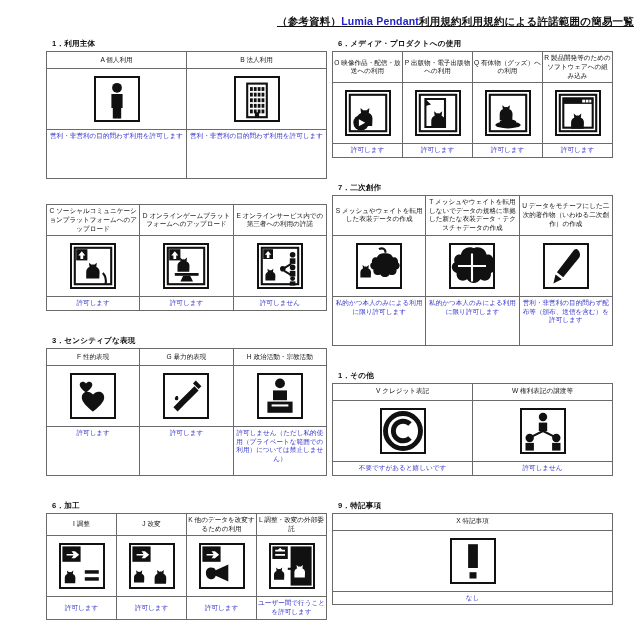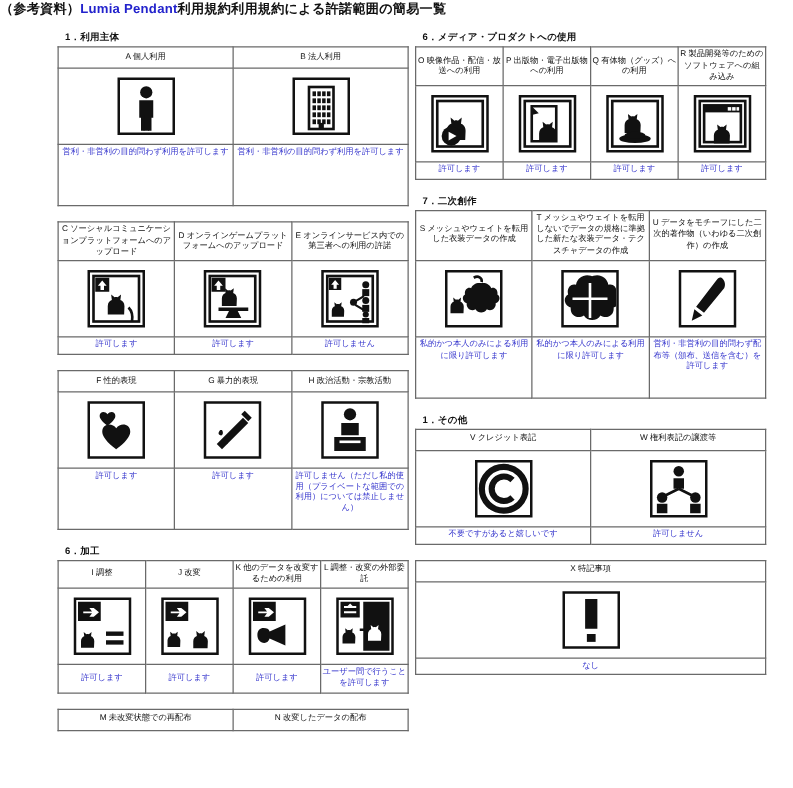--- a/index.html
+++ b/index.html
@@ -6,34 +6,34 @@
   body{
     width:634px;height:630px;
     background:#ffffff;
     font-family:"Liberation Sans","DejaVu Sans",sans-serif;
     color:#111;
     overflow:hidden;
   }
   .page{position:relative;width:634px;height:630px;box-sizing:border-box;}
 
   
-  .title-block{text-align:left;line-height:1.45;}
+  .title-block{text-align:right;padding-top:14px;line-height:1.45;text-decoration:underline;}
   .title-line{font-size:10.5px;font-weight:bold;letter-spacing:.2px;}
   .t-jp{color:#111;}
   .t-brand{color:#2222cc;}
   .title-line2{font-size:10.5px;font-weight:bold;color:#111;}
 
   
   .cols{display:flex;gap:0;padding:10px 0 0 0;}
   .col{width:292px;}
   .col-left{margin-left:46px;}
   .col-right{margin-left:-6px;}
 
   
-  .section{margin-bottom:12px;}
+  .section{margin-bottom:25px;}
   .sec-head{font-size:7.6px;font-weight:bold;color:#111;margin:0 0 2px 6px;letter-spacing:.2px;}
 
   table.grid{
     border-collapse:collapse;
     width:281px;
     table-layout:fixed;
     border:1.3px solid #4a4a4a;
   }
   table.grid td{
     border:1px solid #6a6a6a;
@@ -202,20 +202,21 @@
               </tr>
               <tr>
                 <td class="note">許可します</td>
                 <td class="note">許可します</td>
                 <td class="note">許可しません</td>
               </tr>
             </tbody>
           </table>
         </div>
         <div class="section">
+          <div class="sec-head">3．センシティブな表現</div>
           <table class="grid">
             <tbody>
               <tr>
                 <td class="hdr" style="width: 33.3333%;">F 性的表現</td>
                 <td class="hdr" style="width: 33.3333%;">G 暴力的表現</td>
                 <td class="hdr" style="width: 33.3333%;">H 政治活動・宗教活動</td>
               </tr>
               <tr>
                 <td class="icon">
                   <div class="frame">
@@ -489,20 +490,21 @@
                 </td>
               </tr>
               <tr>
                 <td class="note">不要ですがあると嬉しいです</td>
                 <td class="note">許可しません</td>
               </tr>
             </tbody>
           </table>
         </div>
         <div class="section">
+          <div class="sec-head">9．特記事項</div>
           <table class="grid">
             <tbody>
               <tr>
                 <td class="hdr" style="width: 100%;">X 特記事項</td>
               </tr>
               <tr>
                 <td class="icon">
                   <div class="frame">
                     <svg viewBox="0 0 60 60" xmlns="http://www.w3.org/2000/svg" fill="#111">
                       <rect x="23" y="6" width="14" height="34"></rect>

